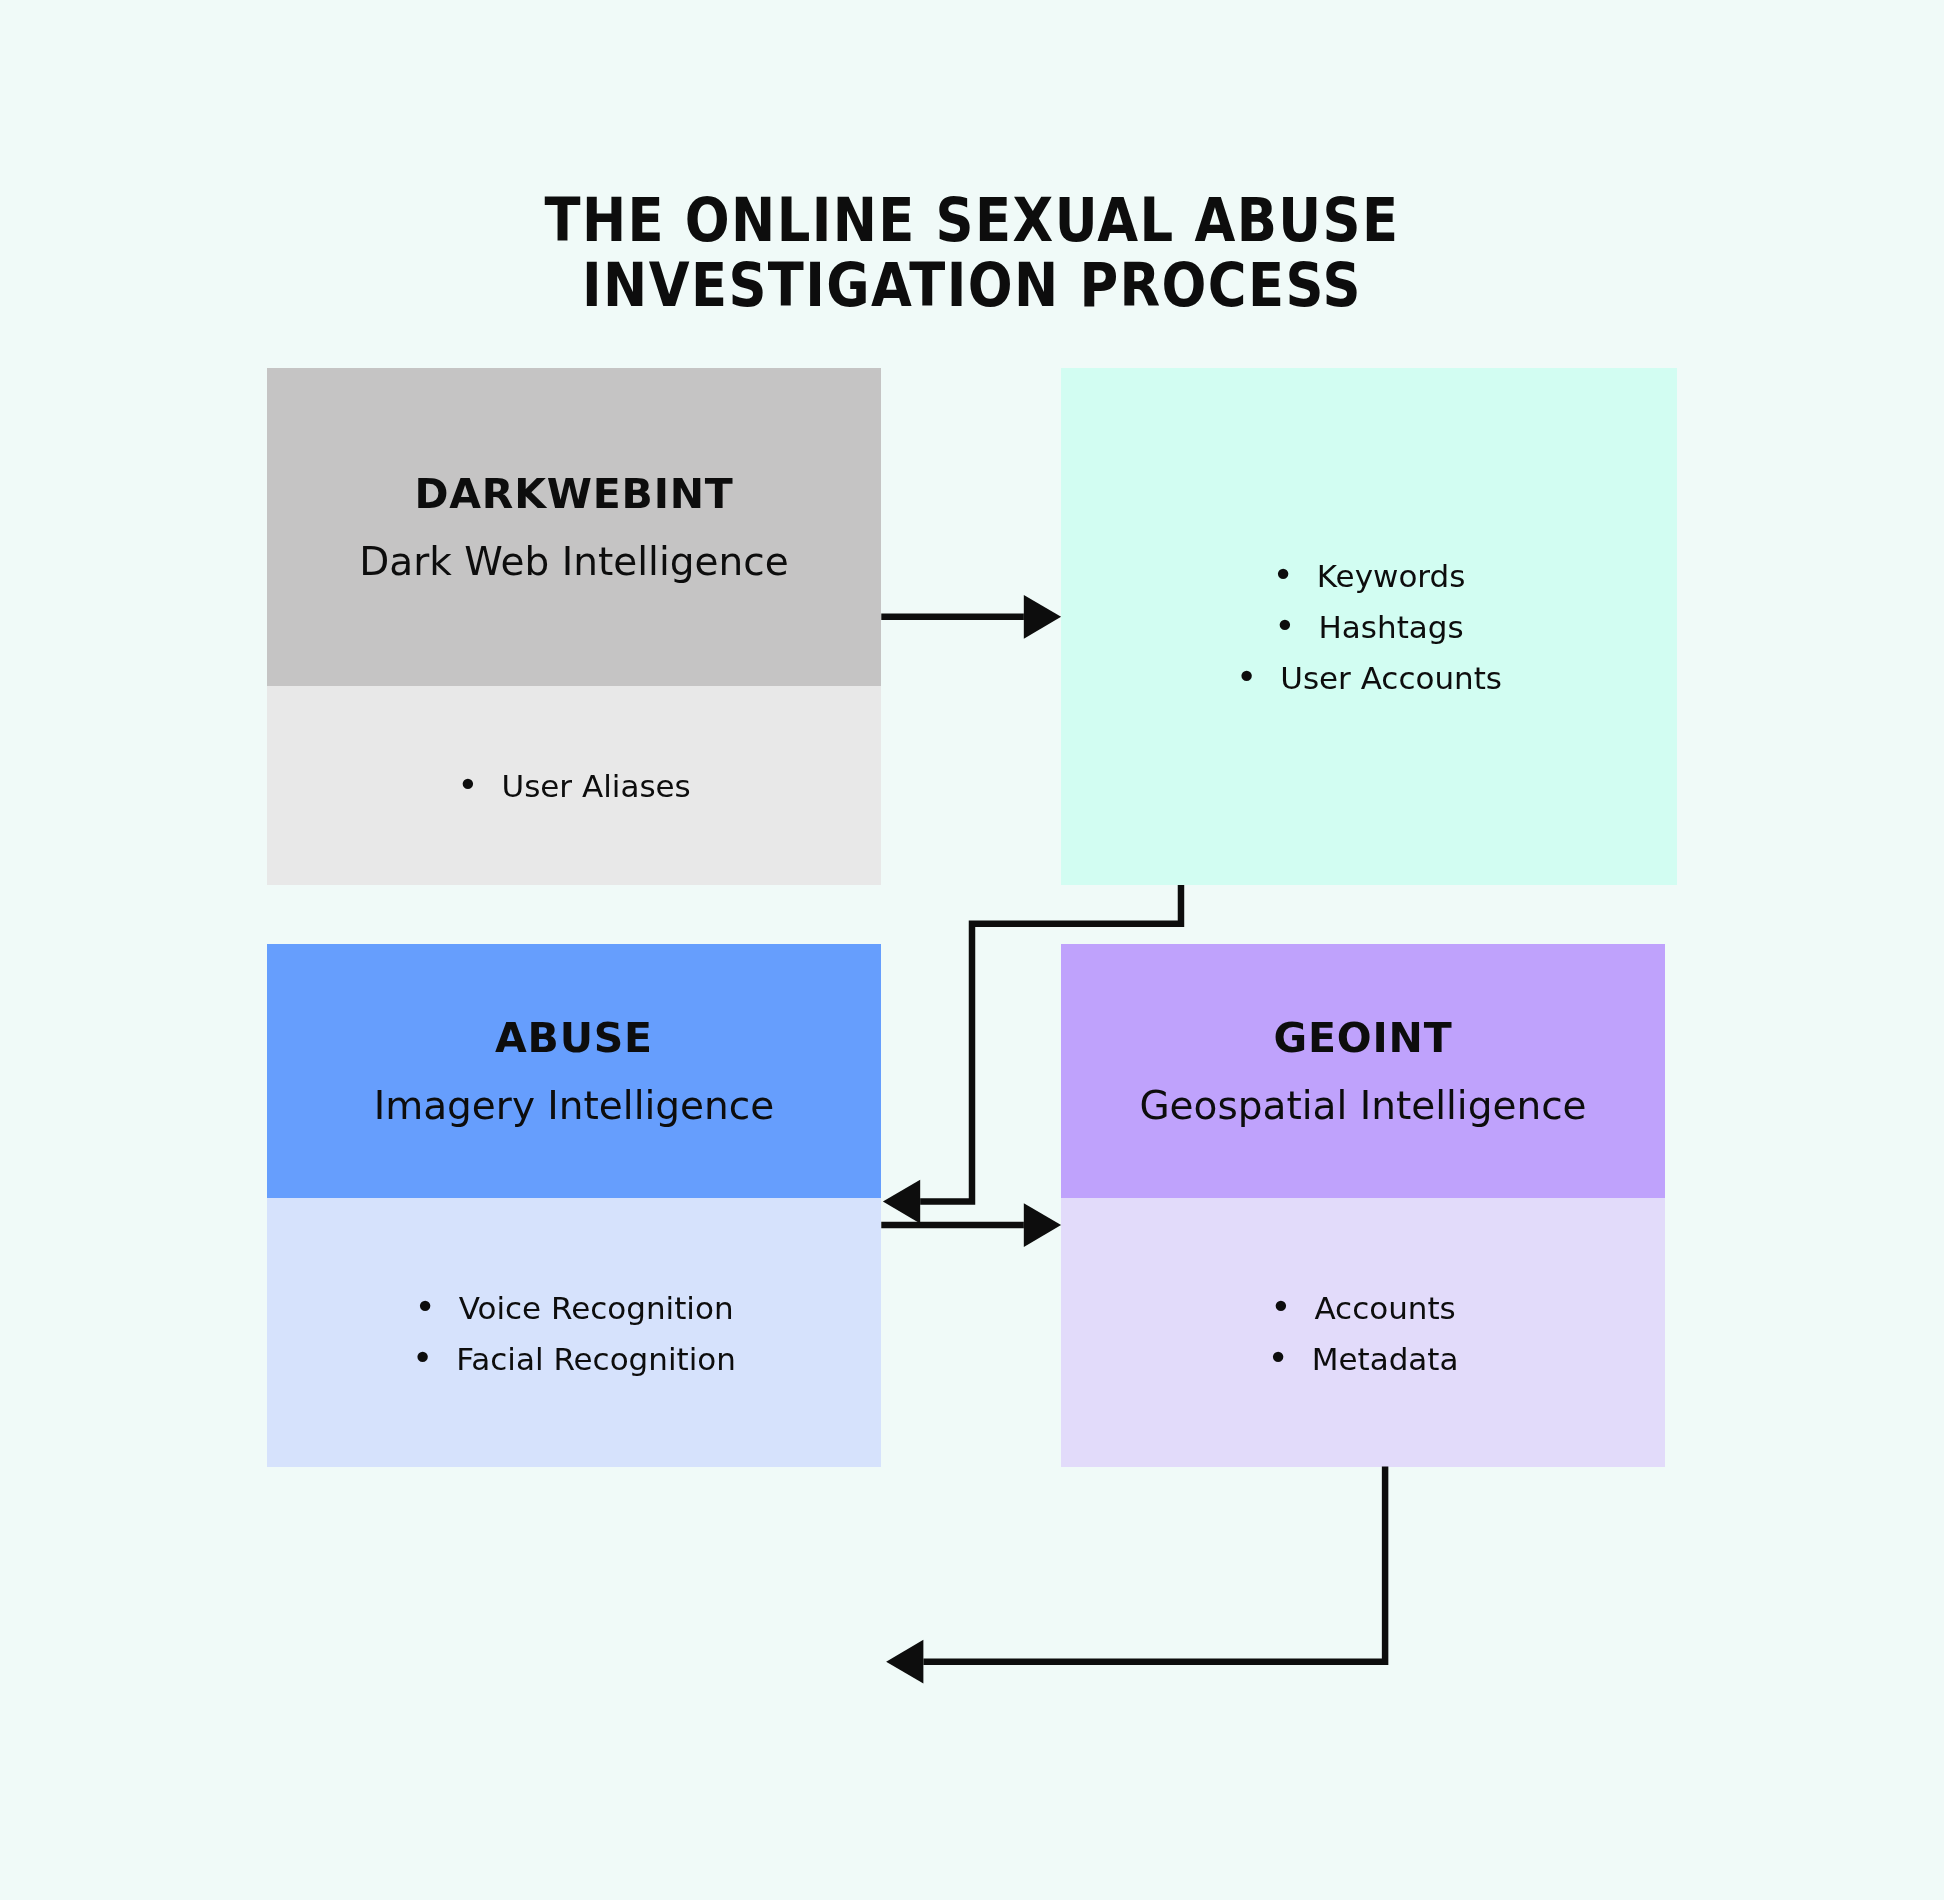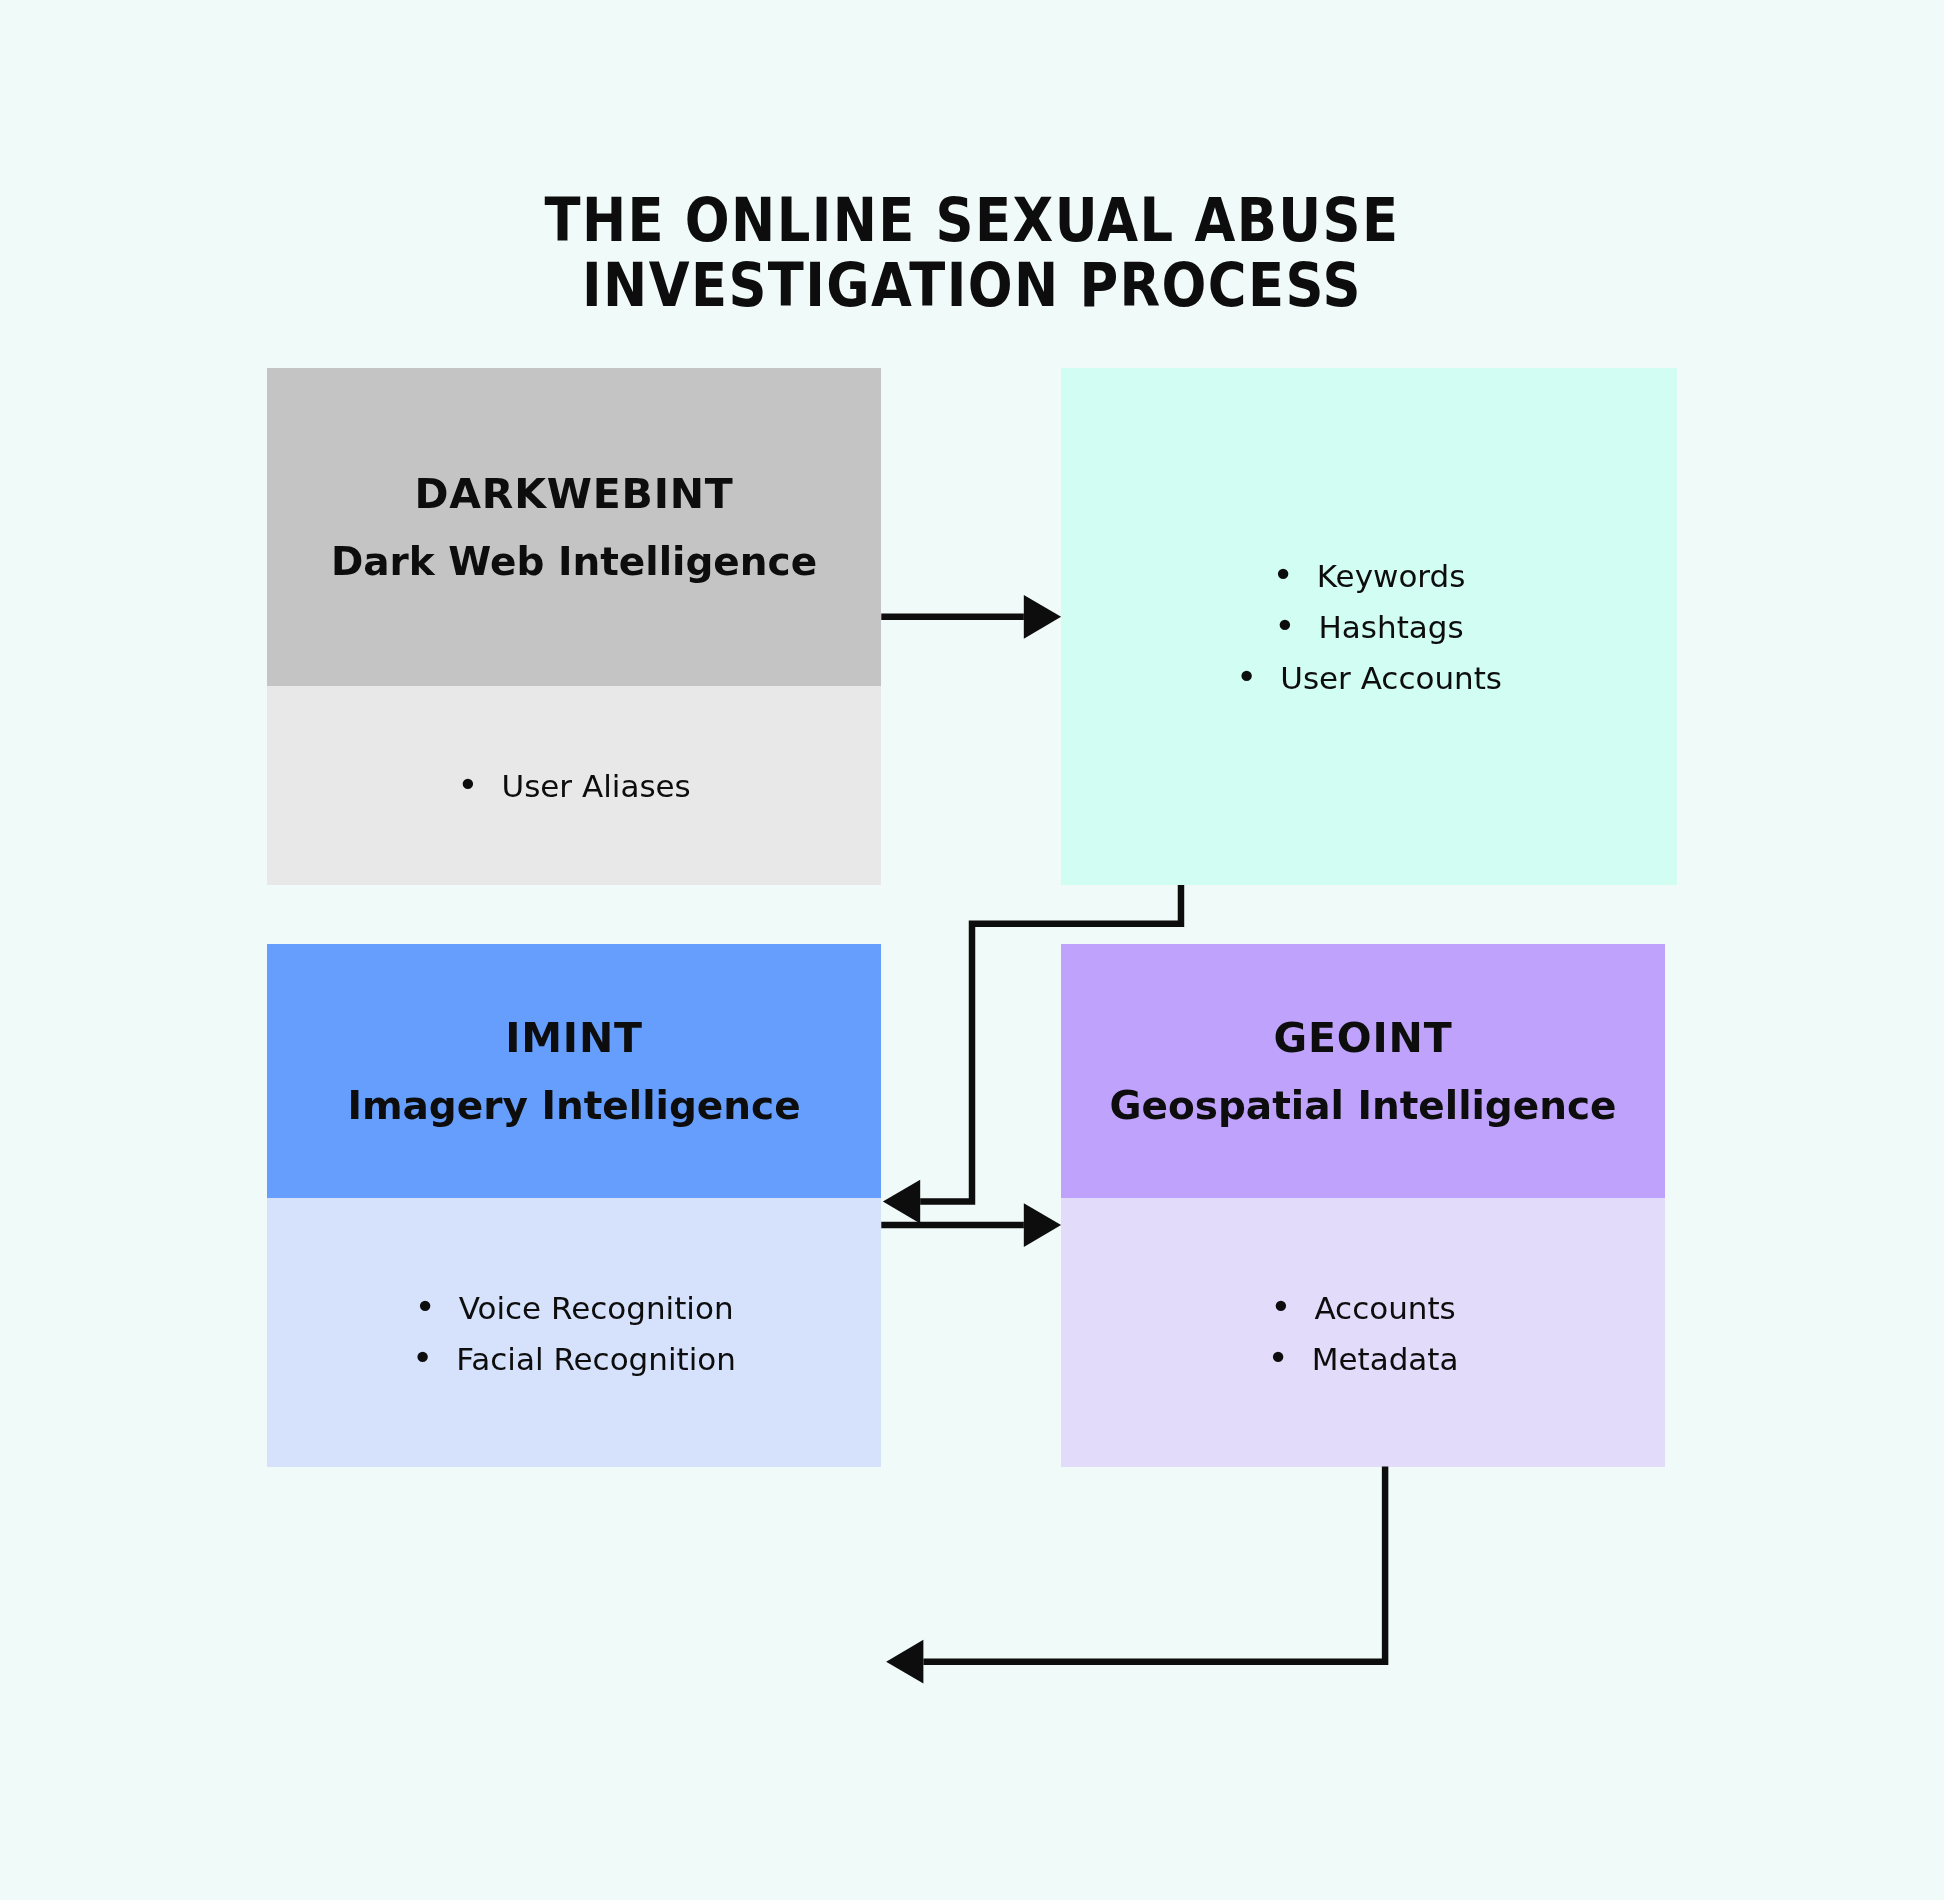--- a/index.html
+++ b/index.html
@@ -35,21 +35,21 @@
     display:flex;flex-direction:column;align-items:center;justify-content:center;
     gap:21px;
   }
   .acronym{
     font-weight:bold;
     font-size:41px;
     letter-spacing:0.8px;
   }
   .subtitle{
     font-family:"DejaVu Sans","Liberation Sans",sans-serif;
-    font-weight:bold;
+    font-weight:normal;
     font-size:39px;
   }
   .node-body{flex:1;display:flex;flex-direction:column;justify-content:center;}
   .bullets{
     list-style:none;margin:0;padding:0;
     display:flex;flex-direction:column;justify-content:center;
   }
   .bullets li{
     display:flex;justify-content:center;align-items:baseline;
     gap:23px;
@@ -122,21 +122,21 @@
       <ul class="bullets">
         <li>Keywords</li>
         <li>Hashtags</li>
         <li>User Accounts</li>
       </ul>
     </div>
   </section>
 
   <section class="node" id="node-imint">
     <header class="node-header hdr-imint">
-      <div class="acronym">IMINT</div>
+      <div class="acronym">ABUSE</div>
       <div class="subtitle">Imagery Intelligence</div>
     </header>
     <div class="node-body body-imint">
       <ul class="bullets">
         <li>Voice Recognition</li>
         <li>Facial Recognition</li>
       </ul>
     </div>
   </section>
 

